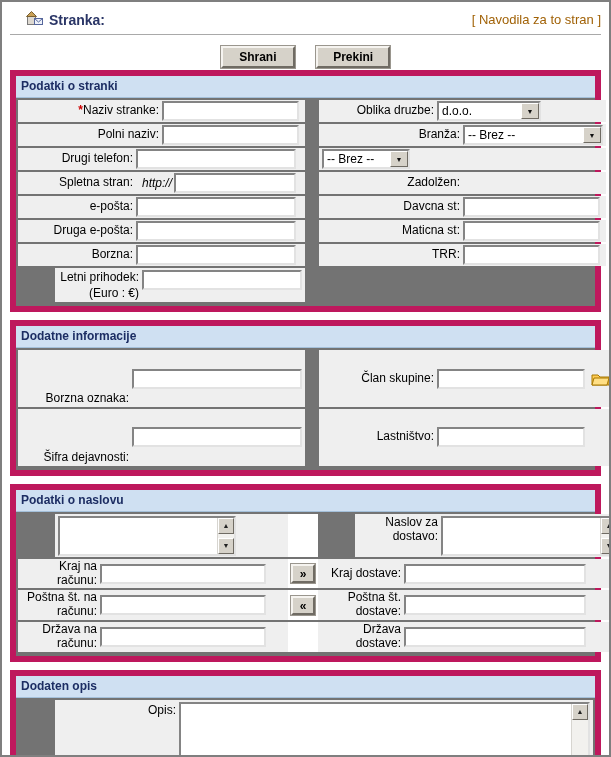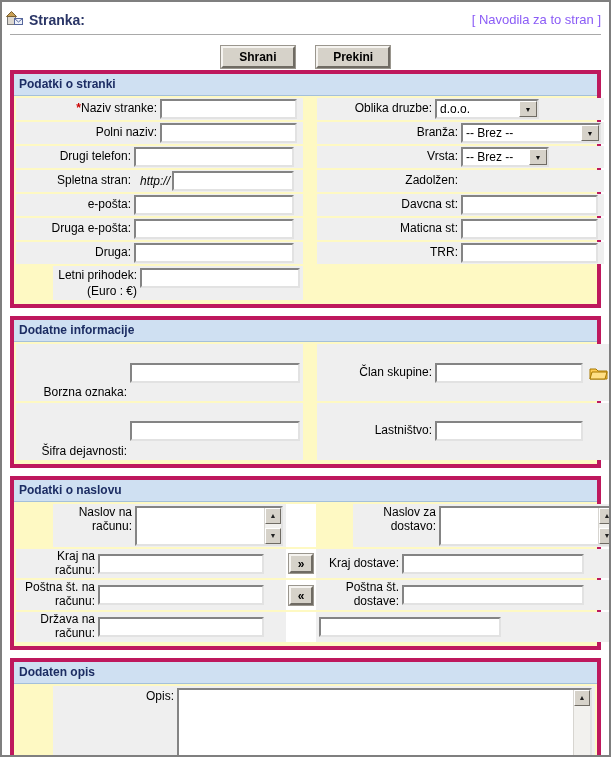--- a/index.html
+++ b/index.html
@@ -1,37 +1,37 @@
 <!DOCTYPE html>
 <html><head>
 <meta charset="utf-8">
 <style>
   html,body { margin:0; padding:0; background:#fff; }
   body { font-family:"Liberation Sans", sans-serif; font-size:12px; color:#000; }
   .page { width:611px; height:757px; box-sizing:border-box; border:2px solid #7f7f7f;
           background:#fff; overflow:hidden; }
 
   
-  .hdr { display:flex; justify-content:space-between; align-items:center; padding:8px 8px 5px 4px; }
+  .hdr { display:flex; justify-content:space-between; align-items:center; padding:8px 8px 5px 24px; }
   .hdr-left { display:flex; align-items:center; gap:6px; }
   .page-title { font-weight:bold; font-size:14px; color:#2a3566; }
-  .help-link { color:#8b5cf6; font-size:13px; text-decoration:none; cursor:pointer; }
+  .help-link { color:#a16207; font-size:13px; text-decoration:none; cursor:pointer; }
   .hrline { border:none; border-top:1px solid #a9a9a9; margin:0 8px; }
 
   
   .btnrow { text-align:center; margin-top:11px; height:21px; }
   .winbtn { display:inline-block; min-width:74px; padding:2px 10px; margin:0 9px; box-sizing:border-box;
             background:#d6d2c9; font-weight:bold; font-size:12px; font-family:"Liberation Sans",sans-serif;
             border:2px solid; border-color:#f6f4f0 #6f6b63 #6f6b63 #f6f4f0; outline:1px solid #9a968e;
             cursor:pointer; text-align:center; }
   .req-note { text-align:right; padding:2px 10px 3px 0; font-size:12px; }
   .req-star { color:#cc0000; font-weight:bold; }
 
   
-  .section { margin:3px 8px 8px 8px; border:4px solid #be185d; background:#fef9c3; }
+  .section { margin:3px 8px 8px 8px; border:6px solid #be185d; background:#737373; }
   .sec-h { background:#cfe0f2; color:#1c2d63; font-weight:bold; padding:3px 5px 4px 5px;
            border-bottom:1px solid #a4c0da; }
   .sec-b { padding:2px; }
 
   .grid2 { display:grid; grid-template-columns:287px 1fr; column-gap:14px; }
   .grid3 { display:grid; grid-template-columns:270px 30px 1fr; }
   .cell { background:#efefef; display:flex; align-items:center; padding:1px 3px; margin-bottom:2px;
           box-sizing:border-box; min-height:21px; }
   .cell.top { align-items:flex-start; padding-top:2px;margin-left:37px; }
   .mid { background:#fff; display:flex; align-items:center; justify-content:center; margin-bottom:2px; }
@@ -130,21 +130,20 @@
             <span class="val">-- Brez --</span>
             <span class="dbtn">▼</span>
           </span>
         </div>
       <div class="cell">
           <span class="lbl lw2">Drugi telefon:</span>
           <input class="ti w-r" style="">
         </div>
 
       <div class="cell">
-          <span class="lbl lw1">Vrsta:</span>
         <span class="dd dd-vrsta">
             <span class="val">-- Brez --</span>
             <span class="dbtn">▼</span>
           </span>
         </div>
       <div class="cell">
           <span class="lbl lw2">Spletna stran:</span>
           <span class="urlpfx">http://</span>
           <input class="ti w-url" style="">
         </div>
@@ -164,21 +163,21 @@
       <div class="cell">
           <span class="lbl lw2">Druga e-pošta:</span>
           <input class="ti w-r" style="">
         </div>
 
       <div class="cell">
           <span class="lbl lw1">Maticna st:</span>
           <input class="ti w-l" style="">
         </div>
       <div class="cell">
-          <span class="lbl lw2">Druga:</span>
+          <span class="lbl lw2">Borzna:</span>
           <input class="ti w-r" style="">
         </div>
 
       <div class="cell">
           <span class="lbl lw1">TRR:</span>
           <input class="ti w-l" style="">
         </div>
       <div class="cell top">
           <span class="lbl-stack">
             <div>Letni prihodek:</div>
@@ -214,21 +213,20 @@
           <span class="lbl lw4">Lastništvo:</span>
           <input class="ti w-d2" style="">
         </div>
     </div>
   </div>
 
   <div class="section">
     <div class="sec-h">Podatki o naslovu</div>
     <div class="sec-b grid3">
       <div class="cell top">
-          <span class="lbl lw5">Naslov na računu:</span>
         <span class="ta ta-addr">
             <span class="ta-inner"></span>
             <span class="sb">
               <span class="sb-btn">▲</span>
               <span class="sb-btn">▼</span>
             </span>
           </span>
         </div>
       <div class="mid"></div>
       <div class="cell top">
@@ -265,20 +263,21 @@
           <span class="lbl lw6">Poštna št. dostave:</span>
           <input class="ti w-a2" style="">
         </div>
 
       <div class="cell">
           <span class="lbl lw5">Država na računu:</span>
           <input class="ti w-a1" style="">
         </div>
       <div class="mid"></div>
       <div class="cell">
+          <span class="lbl lw6">Država dostave:</span>
           <input class="ti w-a2" style="">
         </div>
     </div>
   </div>
 
   <div class="section">
     <div class="sec-h">Dodaten opis</div>
     <div class="sec-b">
       <div class="cell top" style="min-height:108px;">
         <span class="lbl lw7">Opis:</span>

